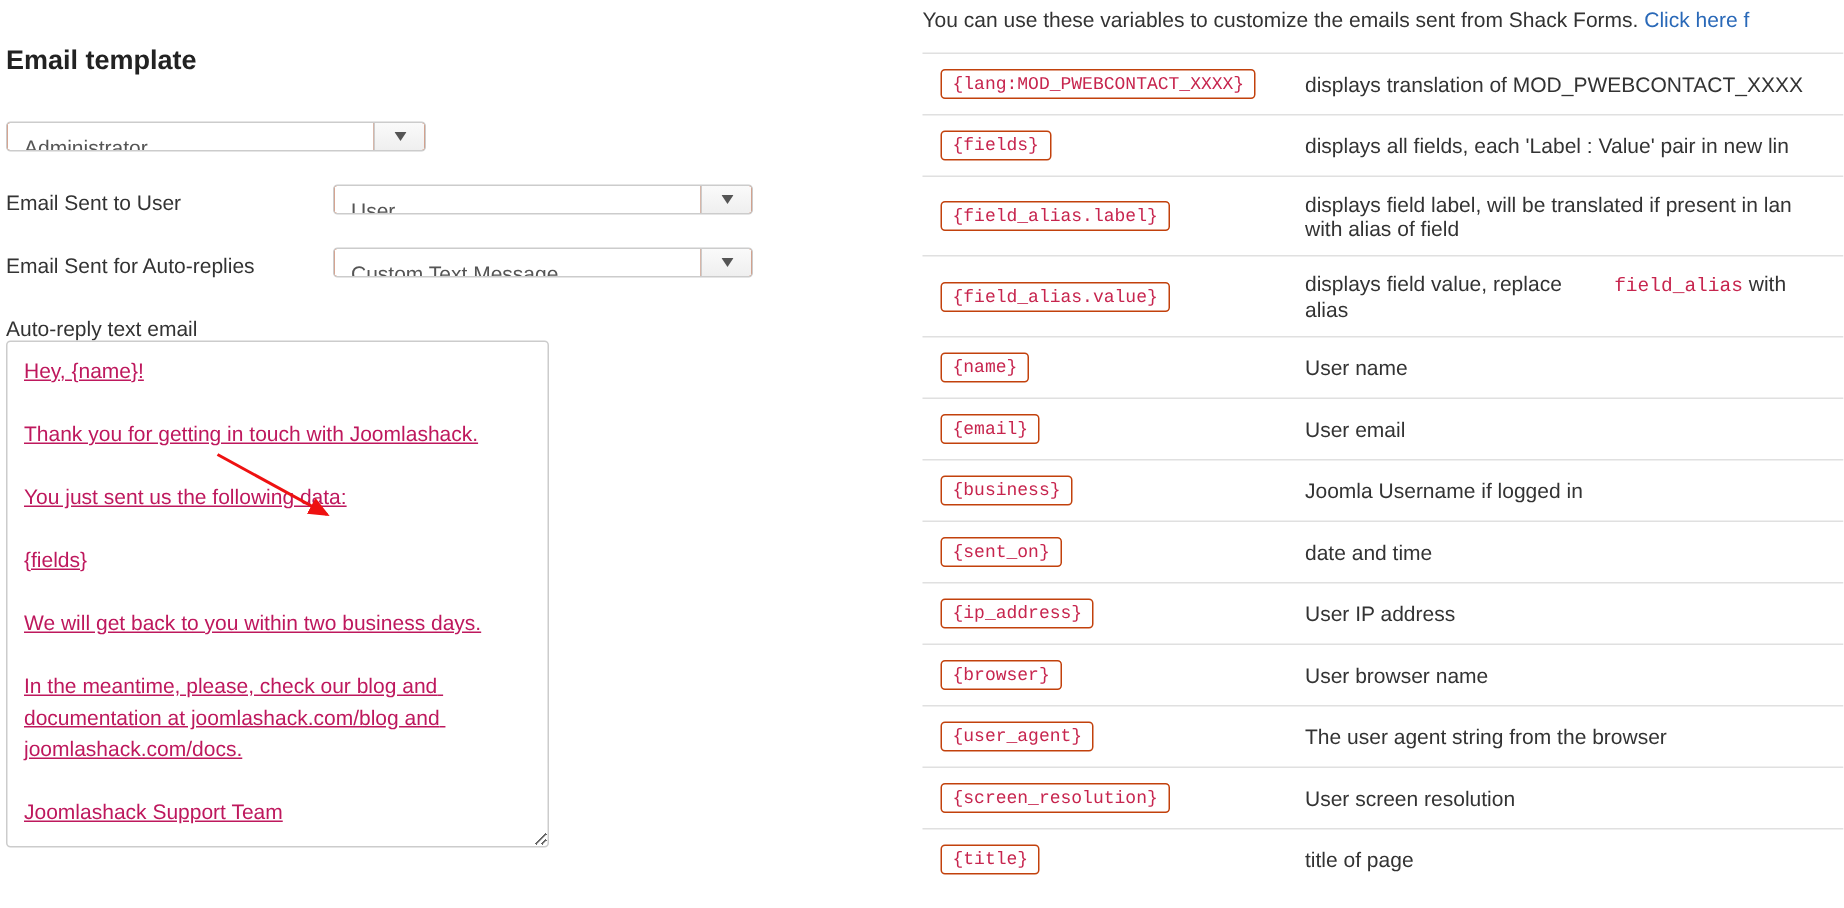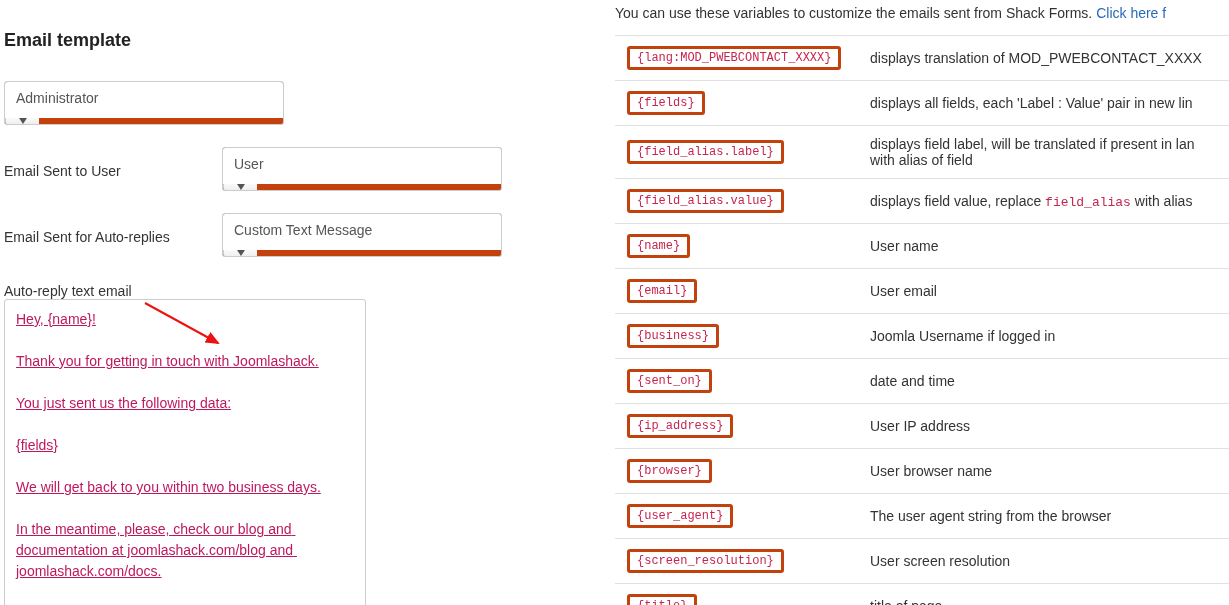--- a/index.html
+++ b/index.html
@@ -41,26 +41,25 @@
   .form-row.ta-row { align-items: flex-start; flex-direction: column; }
   .form-label {
     width: 218px;
     color: #333;
     font-size: 14px;
     padding-top: 4px;
   }
   .select-wrap {
     display: flex;
     width: 280px;
-    height: 44px;
+    height: 20px;
     border: 1px solid #ccc;
     border-radius: 3px;
     background: #c2410c;
     overflow: hidden;
-    flex-direction: column;
   }
   .select-main {
     flex: 1;
     padding: 8px 11px;
     color: #555;
     font-size: 14px;
     background: #fff;
   }
   .select-caret {
     width: 34px;
@@ -100,31 +99,32 @@
     padding: 10px 12px;
     vertical-align: middle;
     font-size: 14px;
     color: #333;
   }
   table.vars tr:first-child td { border-top: 1px solid #e0e0e0; }
   td.var-cell { width: 243px; }
   code.var {
     display: inline-block;
     color: #c7254e;
-    border: 3px solid #c2410c;
+    border: 1px solid #c2410c;
     background: #fff;
     padding: 2px 7px;
     border-radius: 3px;
     font-family: "Courier New", monospace;
     font-size: 12px;
   }
   code.inline {
     color: #c7254e;
     font-family: "Courier New", monospace;
     font-size: 13px;
+    margin-left: 31px;
   }
   
   .arrow {
     position: absolute;
     left: 140px;
     top: 298px;
     pointer-events: none;
   }
 </style>
 </head>

